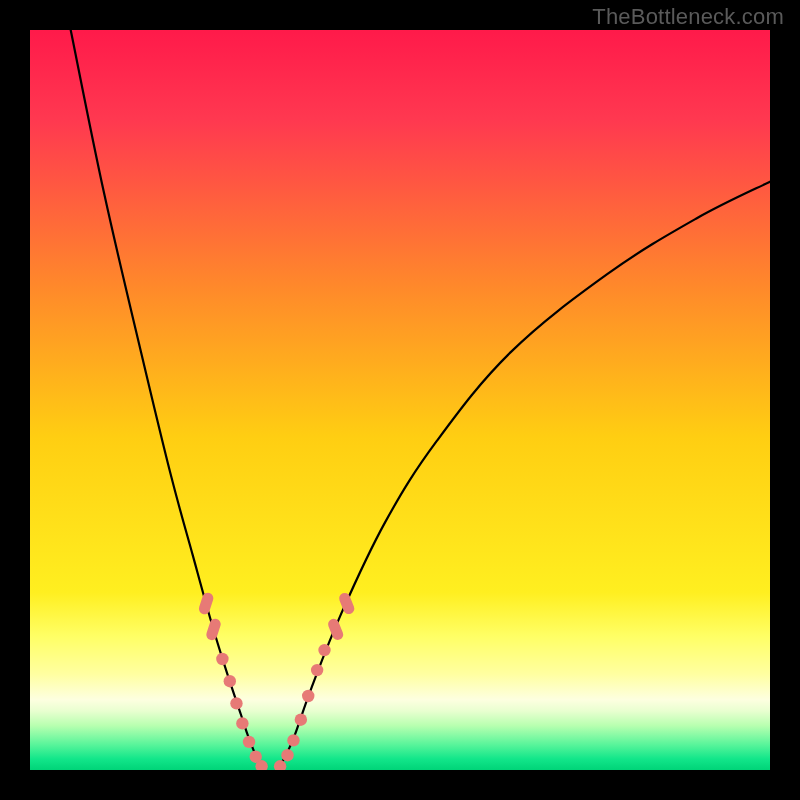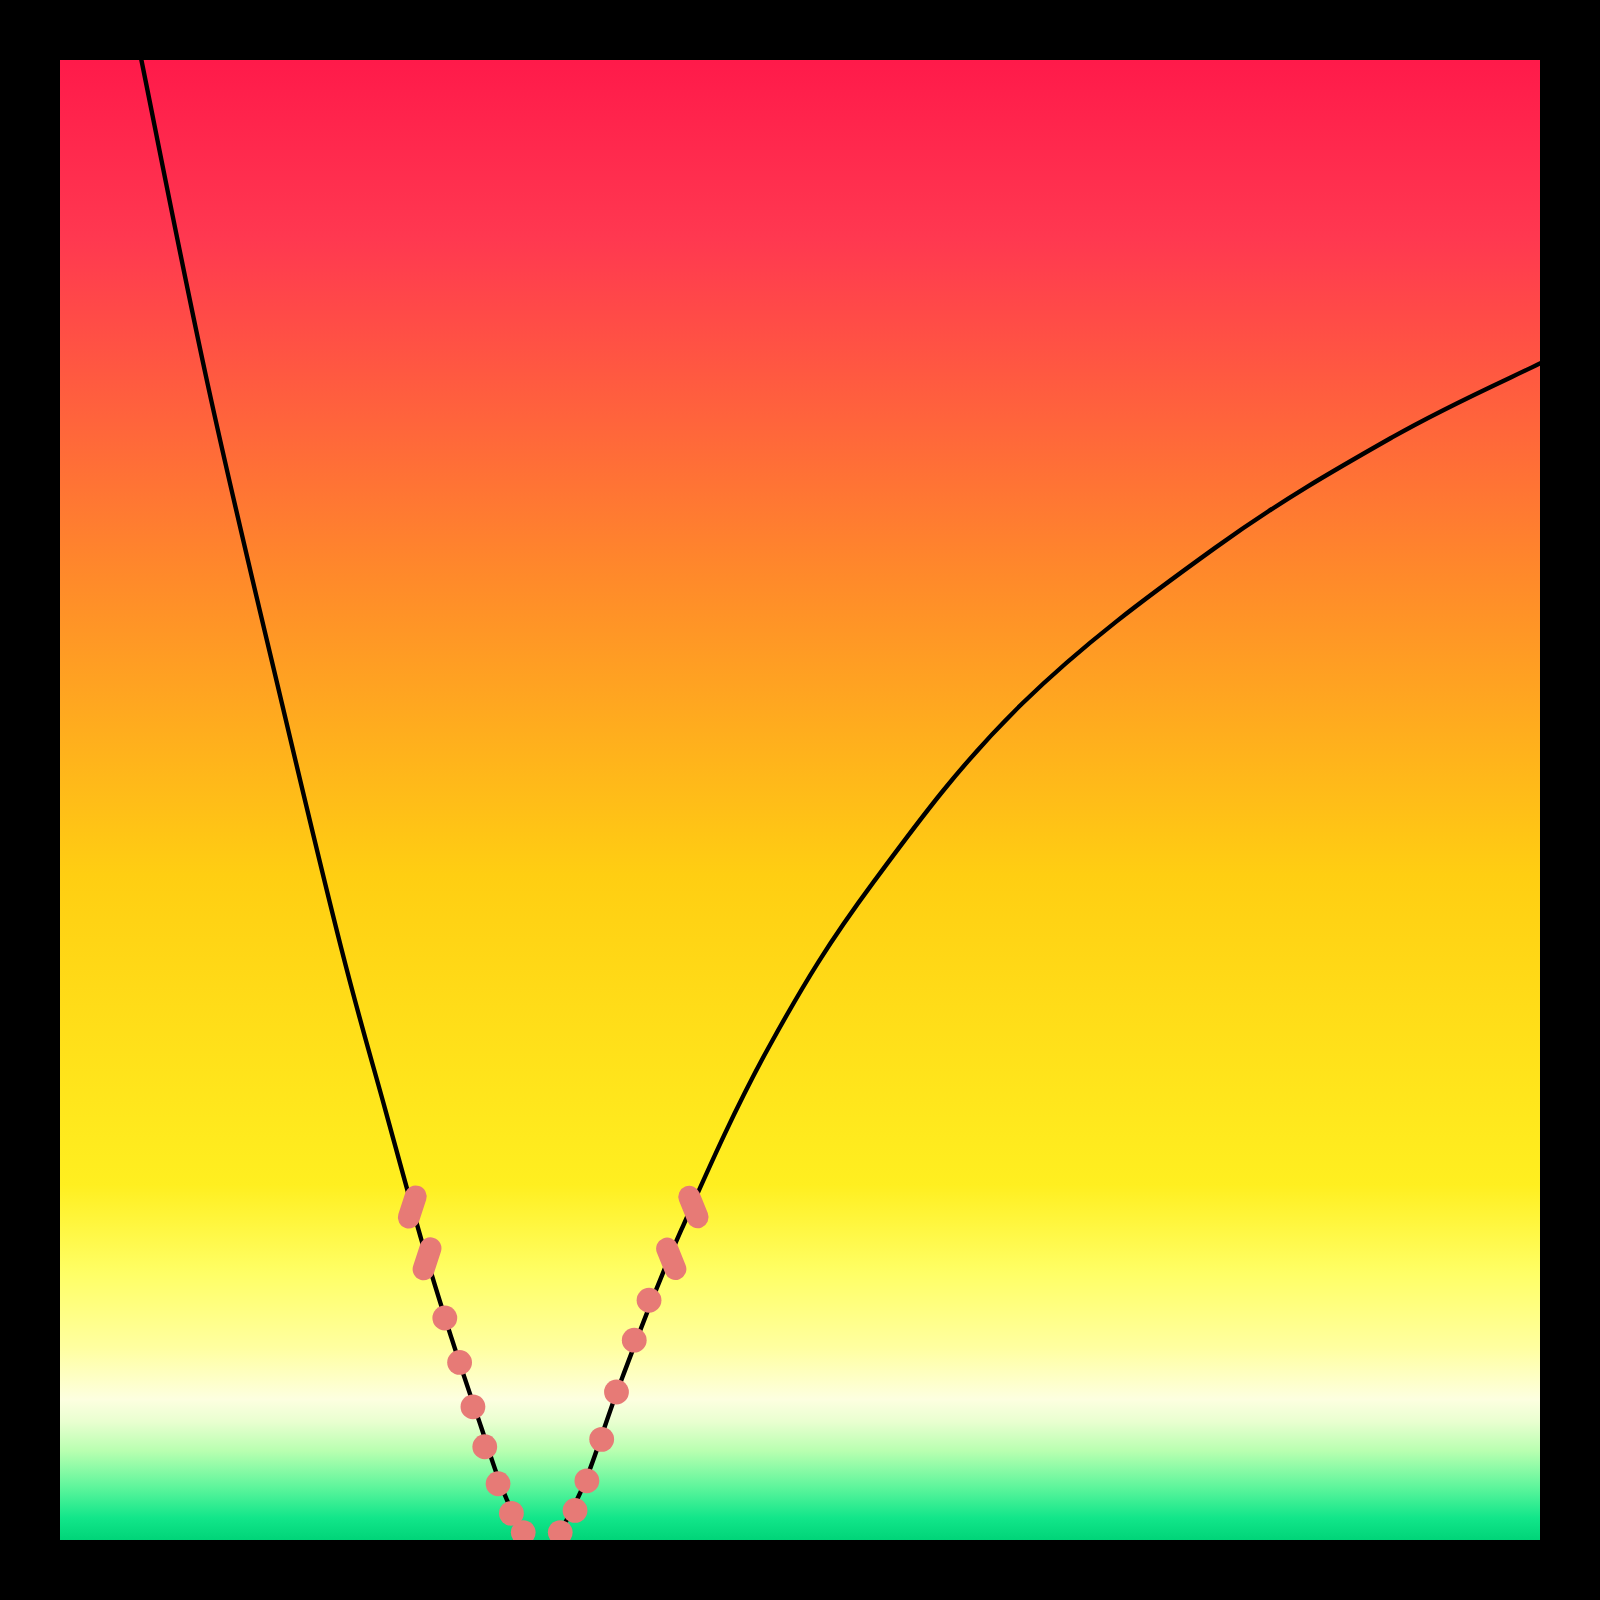--- a/index.html
+++ b/index.html
@@ -52,20 +52,21 @@
   }
   .tick-pill {
     fill: #e77a76;
     stroke: none;
   }
 </style>
 </head>
 <body>
 
 <div class="frame">
+  <div class="watermark">TheBottleneck.com</div>
 
   <div class="plot-wrap">
     <svg class="plot" viewBox="0 0 740 740" preserveAspectRatio="none">
       <defs>
         <linearGradient id="bg-grad" x1="0" y1="0" x2="0" y2="1">
 
         <stop offset="0.00%" stop-color="#ff1a4a"></stop>
             <stop offset="12.00%" stop-color="#ff3850"></stop>
             <stop offset="35.00%" stop-color="#ff8a2a"></stop>
             <stop offset="55.00%" stop-color="#ffce12"></stop>

